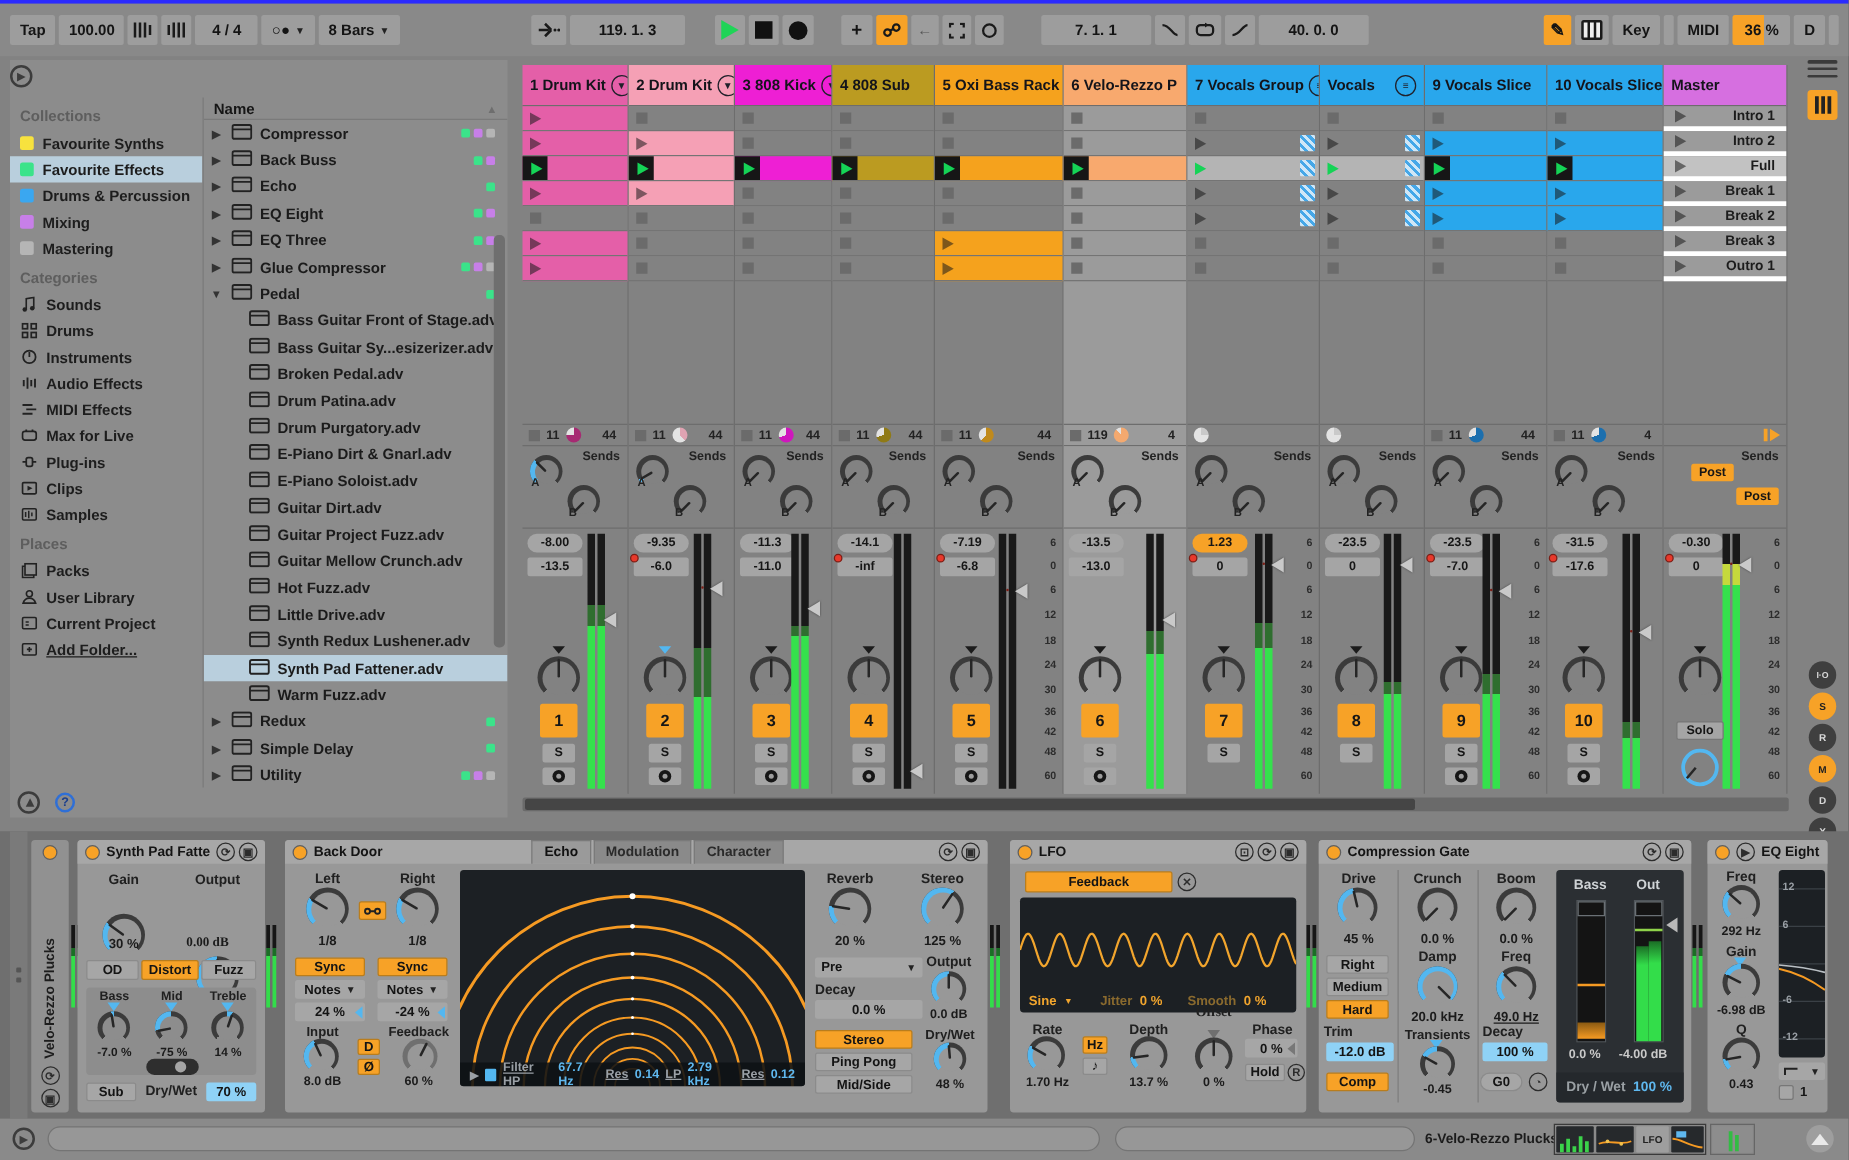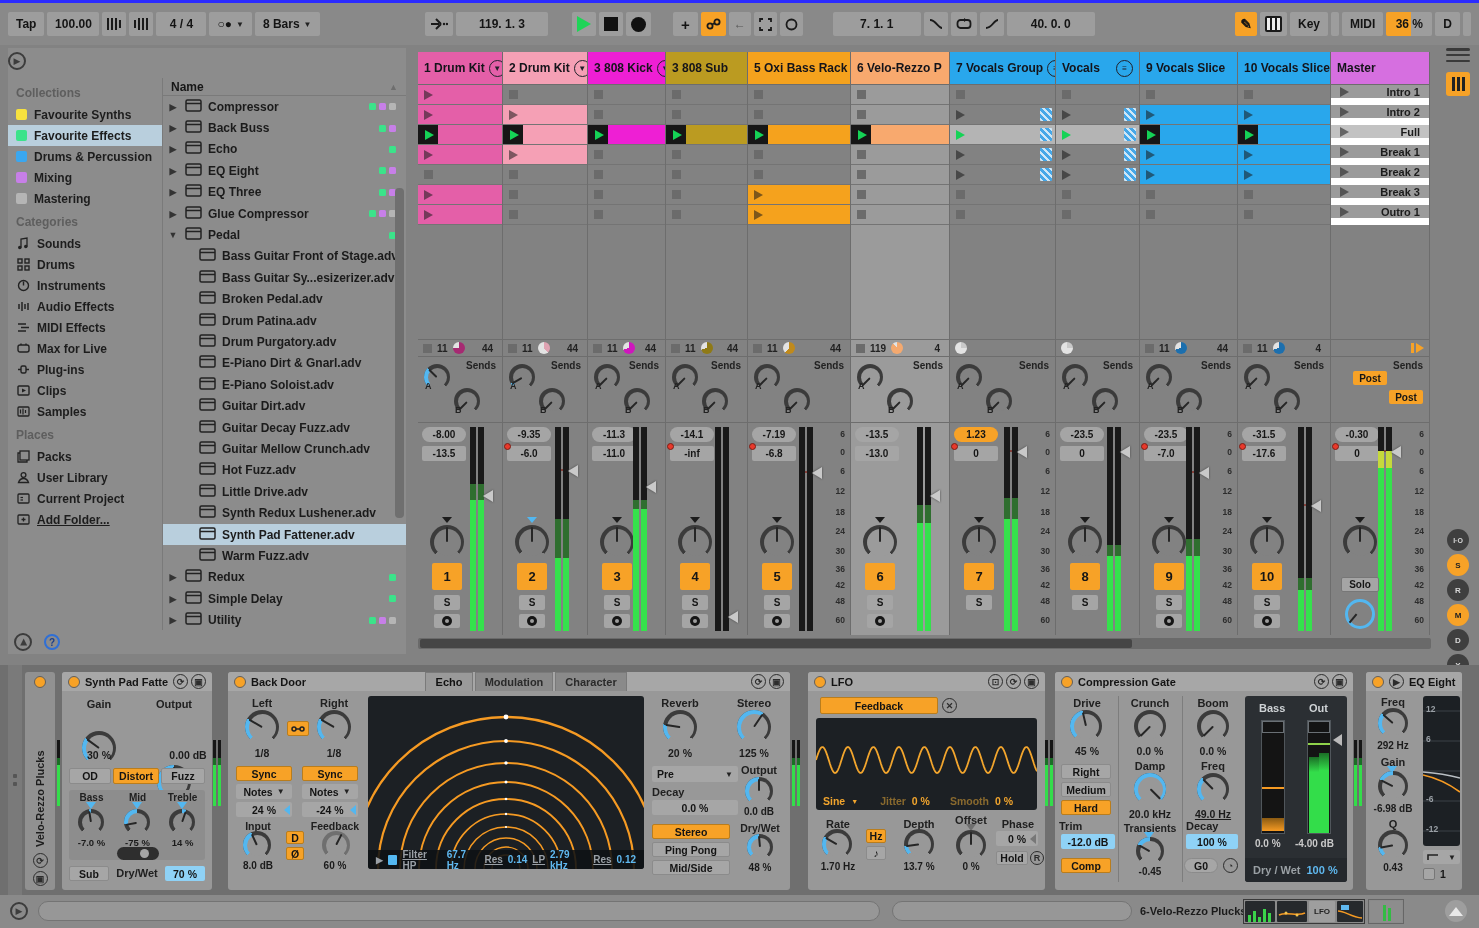--- a/index.html
+++ b/index.html
@@ -81,21 +81,21 @@
 .cueic{width:10px;height:10px;border-radius:50%;background:#161616;position:relative;}
 .cueic::after{content:"";position:absolute;left:3px;top:3px;width:4px;height:4px;border-radius:50%;background:#9d9d9d;}
 .meterw{position:absolute;display:flex;gap:2px;}
 .meterw i{display:block;width:6px;height:100%;}
 .fadert{position:absolute;width:0;height:0;border-right:10px solid #c9c9c9;border-top:6px solid transparent;border-bottom:6px solid transparent;filter:drop-shadow(0 0 1px #444);}
 .fdot{position:absolute;width:8px;height:8px;border-radius:50%;background:#e8392b;border:1px solid #7a1d15;}
 .scalecol{position:absolute;font-size:8.5px;font-weight:700;color:#2c2c2c;}
 .scalecol span{position:absolute;right:0;}
 .panmark{position:absolute;width:0;height:0;border-top:6px solid #1c1c1c;border-left:5px solid transparent;border-right:5px solid transparent;}
 .panmark.blue{border-top-color:#53b7f0;}
-.scene{height:20px;border-bottom:7px solid #ffffff;display:flex;align-items:center;background:#9b9b9b;font-size:11px;font-weight:700;color:#1c1c1c;padding:0 9px;}
+.scene{height:20px;border-bottom:4px solid #ffffff;display:flex;align-items:center;background:#9b9b9b;font-size:11px;font-weight:700;color:#1c1c1c;padding:0 9px;}
 .scene.on{background:#c2c2c2;}
 .scene .nm{margin-left:auto;}
 .postbox{position:absolute;background:#f7a227;border-radius:2px;font-size:10px;font-weight:700;display:flex;align-items:center;justify-content:center;width:34px;height:14px;}
 .stopall{display:flex;align-items:center;gap:2px;margin-left:auto;}
 .stopall b{width:3px;height:10px;background:#f7a227;display:block;}
 .stopall .t{width:0;height:0;border-left:8px solid #f7a227;border-top:5px solid transparent;border-bottom:5px solid transparent;}
 .hscroll{position:absolute;left:418px;top:638px;width:1013px;height:11px;background:#6a6a6a;border-radius:2px;}
 .hthumb{position:absolute;left:2px;top:1px;width:712px;height:9px;background:#454545;border-radius:2px;}
 
 
@@ -599,21 +599,21 @@
                   <line x1="1" y1="4.5" x2="16" y2="4.5" stroke="#222" stroke-width="1.5"></line>
                 </svg></span>
               <span>Guitar Dirt.adv</span>
             </div>
             <div class="lrow">
               <span class="disc" style="width: 26px;"></span>
               <span class="devico"><svg width="17" height="13" viewBox="0 0 17 13">
                   <rect x="1" y="1" width="15" height="11" rx="1.5" fill="none" stroke="#222" stroke-width="1.5"></rect>
                   <line x1="1" y1="4.5" x2="16" y2="4.5" stroke="#222" stroke-width="1.5"></line>
                 </svg></span>
-              <span>Guitar Decay Fuzz.adv</span>
+              <span>Guitar Project Fuzz.adv</span>
             </div>
             <div class="lrow">
               <span class="disc" style="width: 26px;"></span>
               <span class="devico"><svg width="17" height="13" viewBox="0 0 17 13">
                   <rect x="1" y="1" width="15" height="11" rx="1.5" fill="none" stroke="#222" stroke-width="1.5"></rect>
                   <line x1="1" y1="4.5" x2="16" y2="4.5" stroke="#222" stroke-width="1.5"></line>
                 </svg></span>
               <span>Guitar Mellow Crunch.adv</span>
             </div>
             <div class="lrow">
@@ -904,21 +904,21 @@
           <div class="fadert" style="left: 58px; top: 57.76px; width: 0px; height: 0px; position: absolute;"></div>
           <div class="numbox" style="left: 14px; top: 140px; width: 30px; height: 27px; position: absolute;">3</div>
           <div class="sbtn" style="left: 16px; top: 172px; width: 26px; height: 15px; position: absolute;">S</div>
           <div class="cuebtn" style="left: 16px; top: 191px; width: 26px; height: 14px; position: absolute;">
             <span class="cueic"></span>
           </div>
         </div>
       </div>
       <div class="tcol" style="width: 82px;">
         <div class="thead" style="background: rgb(187, 155, 33);">
-          <span>3 808 Sub</span>
+          <span>4 808 Sub</span>
         </div>
         <div class="slot" style="background: rgb(130, 130, 130);">
           <span class="ssq"></span>
         </div>
         <div class="slot" style="background: rgb(130, 130, 130);">
           <span class="ssq"></span>
         </div>
         <div class="slot" style="background: rgb(187, 155, 33);">
           <span class="slotbtn">
             <span class="tri green"></span>
@@ -1566,21 +1566,21 @@
           <i class="cover"></i>
           <i class="pt" style="transform: rotate(-54deg);"></i>
         </div>
       <div class="val" style="left:4px;top:77px;width:66px;">30 %</div>
       <div class="lab" style="left:78px;top:26px;width:68px;">Output</div>
       <div class="knob k34" style="left:95px;top:40px;">
           <i class="arc" style="background: conic-gradient(from 225deg, rgb(83, 183, 240) 0deg, rgb(83, 183, 240) 135deg, transparent 135deg);"></i>
           <i class="cover"></i>
           <i class="pt" style="transform: rotate(0deg);"></i>
         </div>
-      <div class="val" style="left:92px;top:77px;width:68px;">0.00 dB</div>
+      <div class="val" style="left:70px;top:77px;width:68px;font-family:Liberation Serif, serif;">0.00 dB</div>
       <div class="btn" style="left:7px;top:96px;width:42px;height:16px;">OD</div>
       <div class="btn on" style="left:51px;top:96px;width:46px;height:16px;">Distort</div>
       <div class="btn" style="left:99px;top:96px;width:44px;height:16px;">Fuzz</div>
       <div class="subpanel" style="left:7px;top:118px;width:136px;height:70px;">
         <div class="lab" style="left:0;top:2px;width:45px;font-size:10px;">Bass</div>
         <div class="autotri" style="left:17px;top:12px;"></div>
         <div class="knob k26" style="position:absolute;left:9px;top:19px;--kbg:#8d8d8d;">
             <i class="arc" style="background: conic-gradient(from 351deg, rgb(83, 183, 240) 0deg, rgb(83, 183, 240) 9deg, transparent 9deg);"></i>
             <i class="cover"></i>
             <i class="pt" style="transform: rotate(-9deg);"></i>
@@ -1795,21 +1795,21 @@
       <div class="val" style="left:2px;top:189px;width:56px;font-size:10px;">1.70 Hz</div>
       <div class="btn on" style="left:58px;top:157px;width:20px;height:14px;">Hz</div>
       <div class="btn" style="left:58px;top:174px;width:20px;height:14px;">♪</div>
       <div class="lab" style="left:84px;top:146px;width:54px;">Depth</div>
       <div class="knob k30" style="position:absolute;left:96px;top:157px;">
           <i class="arc" style="background: conic-gradient(from 225deg, rgb(83, 183, 240) 0deg, rgb(83, 183, 240) 37deg, transparent 37deg);"></i>
           <i class="cover"></i>
           <i class="pt" style="transform: rotate(-98deg);"></i>
         </div>
       <div class="val" style="left:84px;top:189px;width:54px;font-size:10px;">13.7 %</div>
-      <div class="lab" style="left:138px;top:142px;width:50px;">Offset</div>
+      <div class="lab" style="left:138px;top:132px;width:50px;font-family:Liberation Serif, serif;">Offset</div>
       <div class="autotri gray" style="left:158px;top:152px;"></div>
       <div class="knob k30" style="position:absolute;left:148px;top:158px;">
           <i class="cover"></i>
           <i class="pt" style="transform: rotate(0deg);"></i>
         </div>
       <div class="val" style="left:138px;top:189px;width:50px;font-size:10px;">0 %</div>
       <div class="lab" style="left:188px;top:146px;width:44px;">Phase</div>
       <div class="vbox" style="left:188px;top:159px;width:42px;height:15px;">
           <span>0 %</span>
           <span class="larrg"></span>

